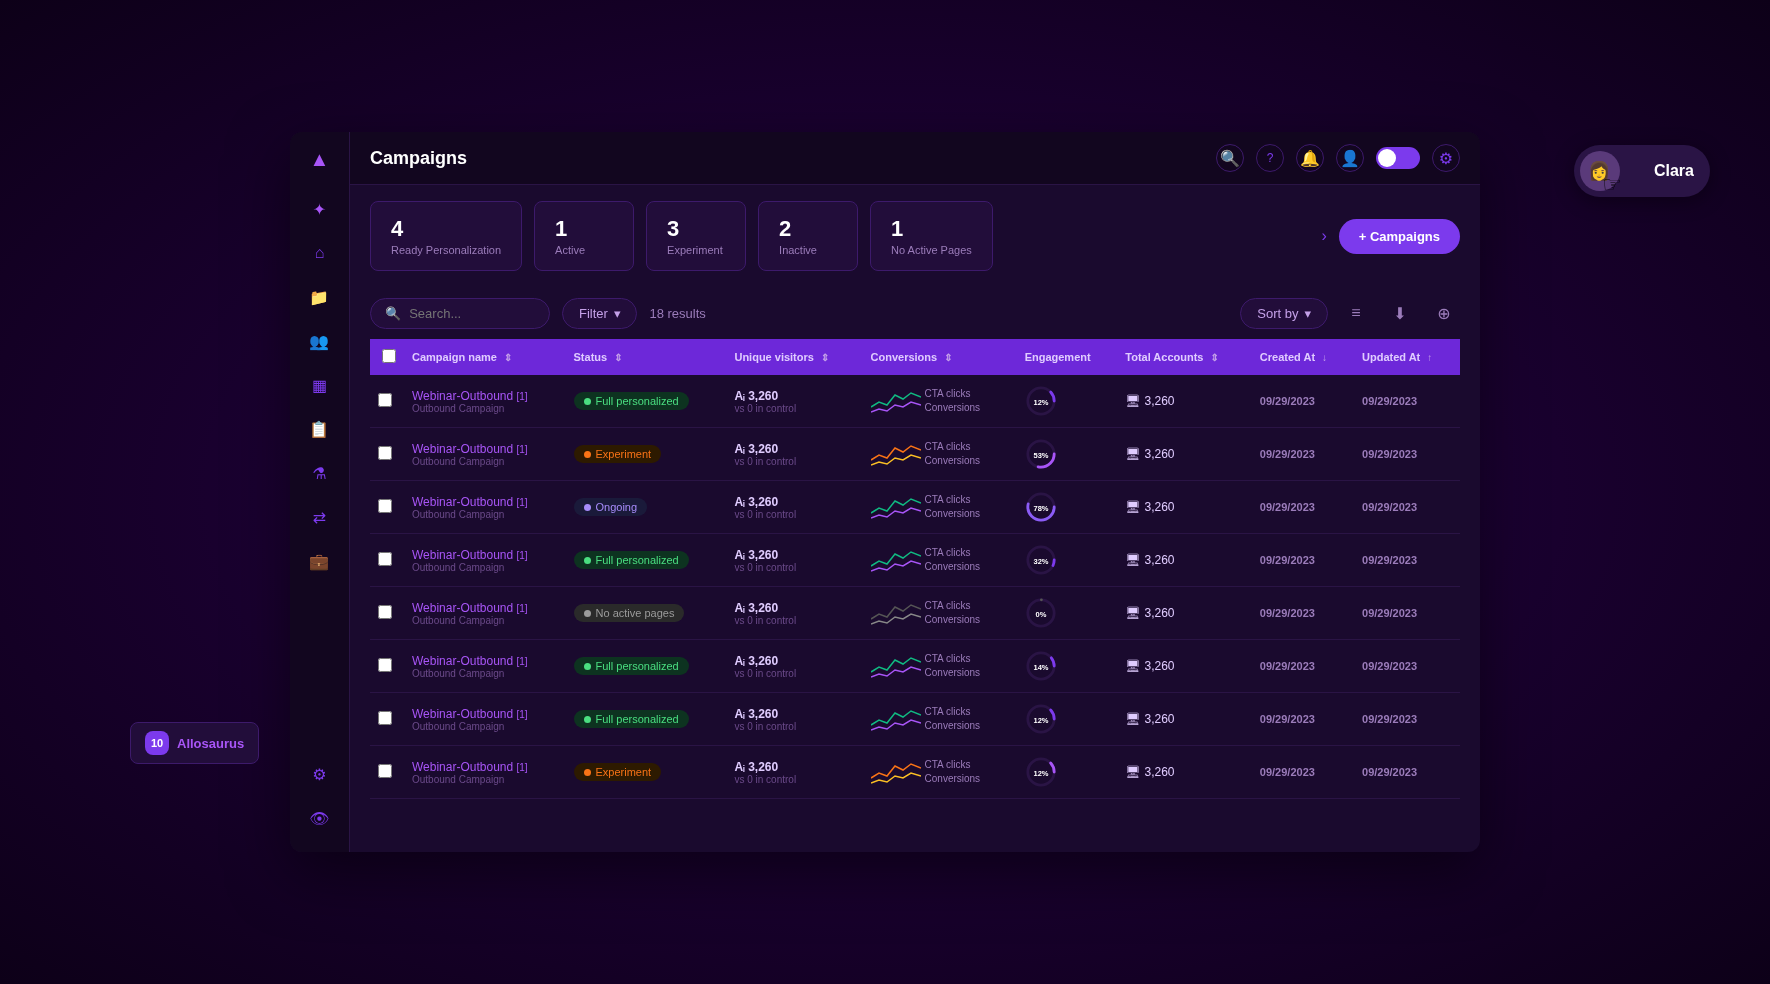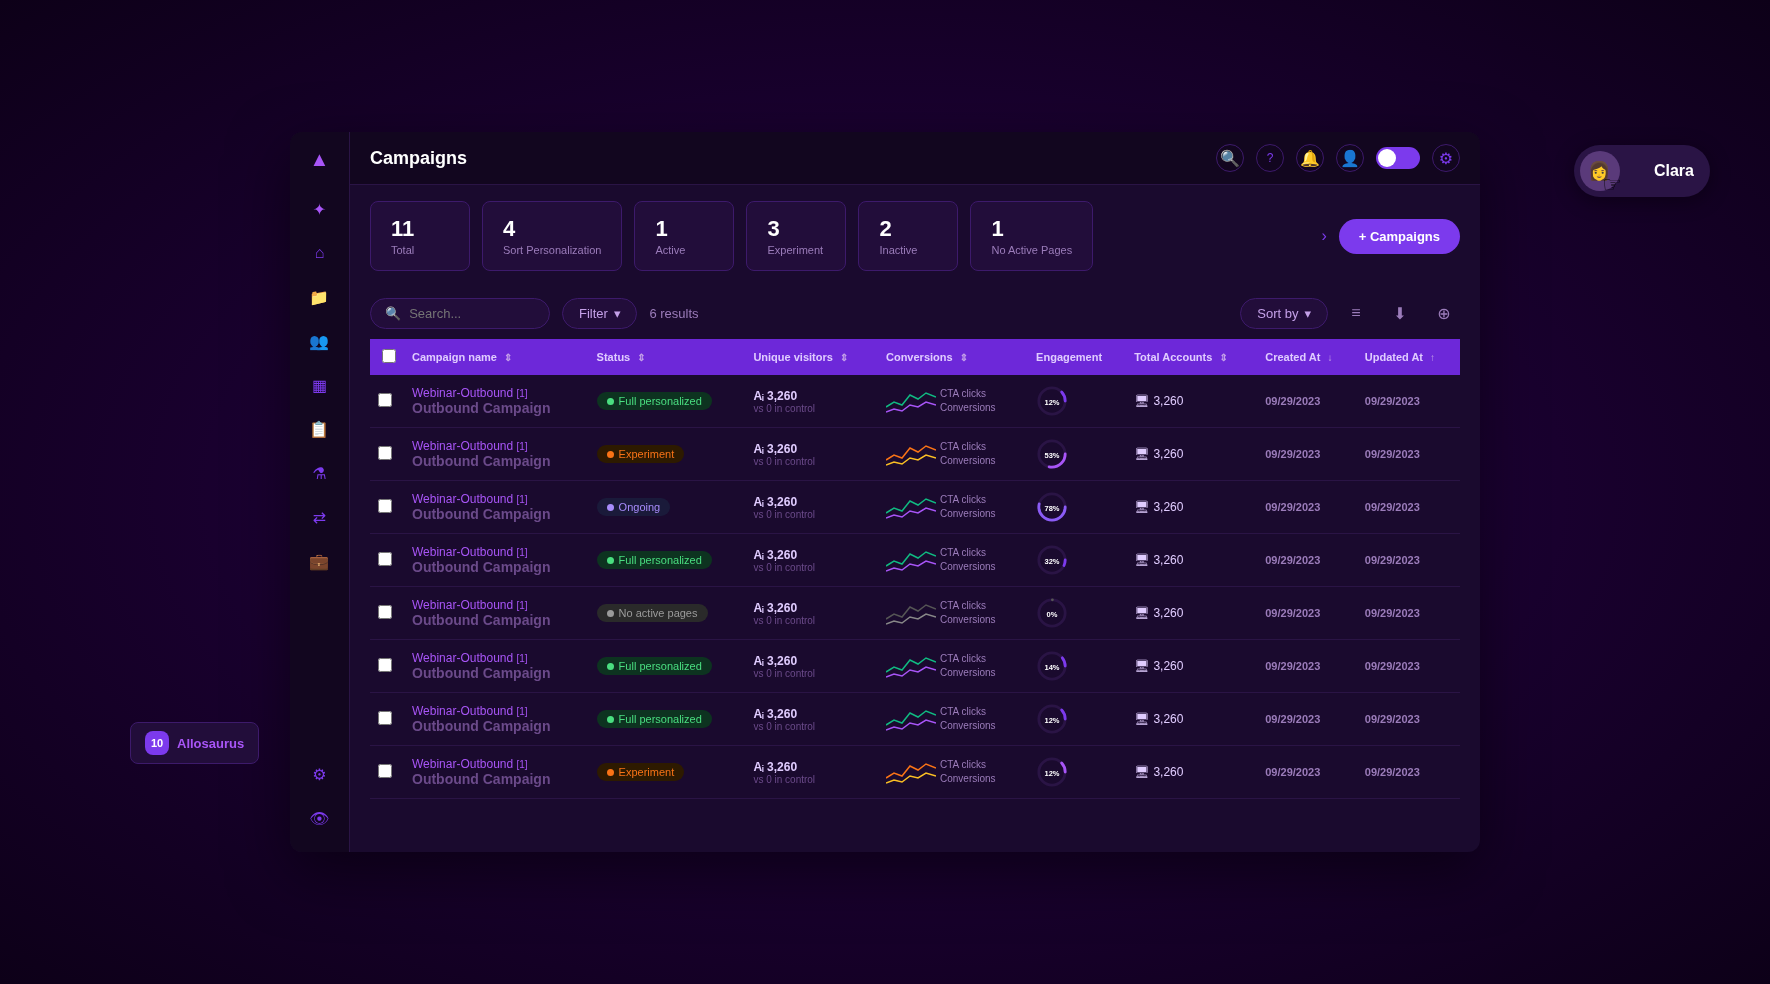--- a/index.html
+++ b/index.html
@@ -258,22 +258,21 @@
       padding: 10px 8px;
       vertical-align: middle;
     }
     .campaign-name {
       color: #a855f7;
       font-size: 12px;
       font-weight: 500;
     }
     .campaign-sub {
       color: #6b4a8a;
-      font-size: 14px;
-      font-weight: bold;
+      font-size: 10px;
     }
     .status-badge {
       display: inline-flex;
       align-items: center;
       gap: 5px;
       border-radius: 12px;
       padding: 3px 10px;
       font-size: 11px;
       font-weight: 500;
       white-space: nowrap;
@@ -433,26 +432,22 @@
         <div class="header-icon" style="font-size:12px;">?</div>
         <div class="header-icon">🔔</div>
         <div class="header-icon">👤</div>
         <div class="toggle-switch"></div>
         <div class="header-icon">⚙</div>
       </div>
     </div>
 
     <div class="stats-bar">
       <div class="stat-card">
-        <div class="stat-number">11</div>
-        <div class="stat-label">Total</div>
-      </div>
-      <div class="stat-card">
         <div class="stat-number">4</div>
-        <div class="stat-label">Sort Personalization</div>
+        <div class="stat-label">Ready Personalization</div>
       </div>
       <div class="stat-card">
         <div class="stat-number">1</div>
         <div class="stat-label">Active</div>
       </div>
       <div class="stat-card">
         <div class="stat-number">3</div>
         <div class="stat-label">Experiment</div>
       </div>
       <div class="stat-card">
@@ -469,21 +464,21 @@
 
     <div class="toolbar">
       <div class="search-box">
         <span class="search-icon">🔍</span>
         <input type="text" placeholder="Search..." style="">
       </div>
       <button class="filter-btn">
         <span>Filter</span>
         <span>▾</span>
       </button>
-      <span class="results-count">6 results</span>
+      <span class="results-count">18 results</span>
       <button class="sort-btn">
         <span>Sort by</span>
         <span>▾</span>
       </button>
       <div class="toolbar-icon-btn">≡</div>
       <div class="toolbar-icon-btn">⬇</div>
       <div class="toolbar-icon-btn">⊕</div>
     </div>
 
     <div class="table-wrapper">

